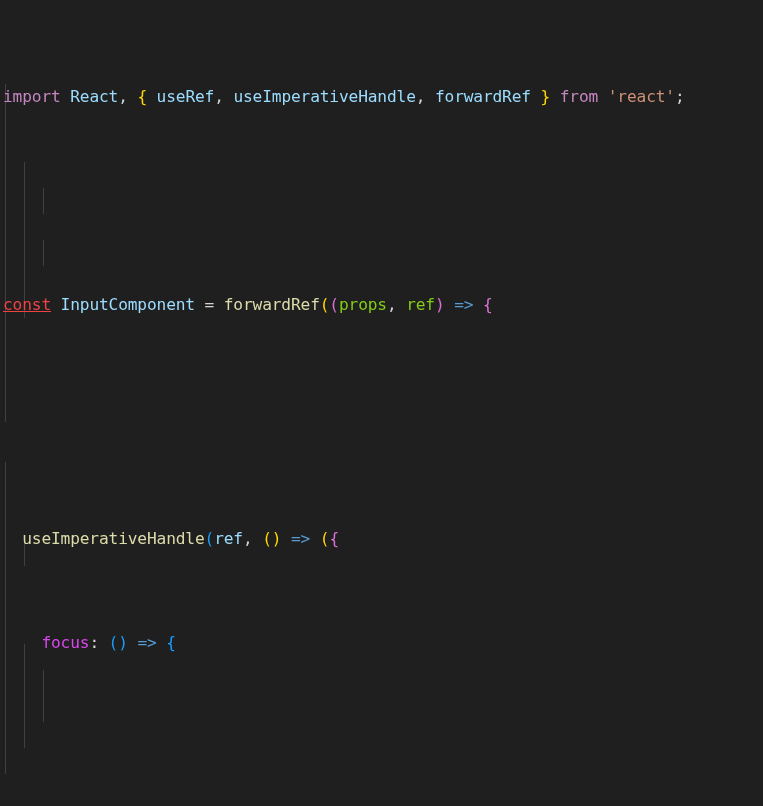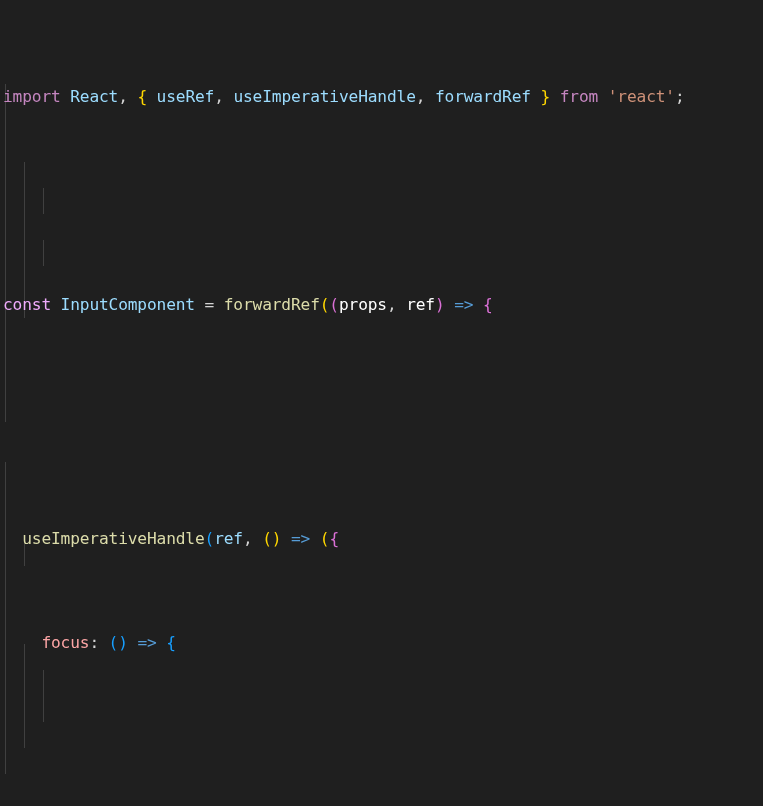--- a/index.html
+++ b/index.html
@@ -46,27 +46,27 @@
     pointer-events: none;
   }
   .guide {
     position: absolute;
     width: 1px;
     background: #404040;
   }
 
   
   .kw      { color: #c586c0; }  
-  .kw2     { color: #f0abfc; }  
+  .kw2     { color: #ef4444; text-decoration: underline; }  
   .var     { color: #9cdcfe; }  
   .fn      { color: #dcdcaa; }  
   .str     { color: #ce9178; }
   .plain   { color: #d4d4d4; }
-  .param   { color: #ffffff; margin-top: 32px; }
-  .prop    { color: #fca5a5; margin-top: 16px; }
+  .param   { color: #84cc16; margin-top: 32px; }
+  .prop    { color: #d946ef; margin-top: 16px; }
   .op      { color: #d4d4d4; }
   .arrow   { color: #569cd6; }
   
   .b1 { color: #ffd700; }
   .b2 { color: #da70d6; }
   .b3 { color: #179fff; }
 </style>
 </head>
 <body style="background: rgb(31, 31, 31);">
 

